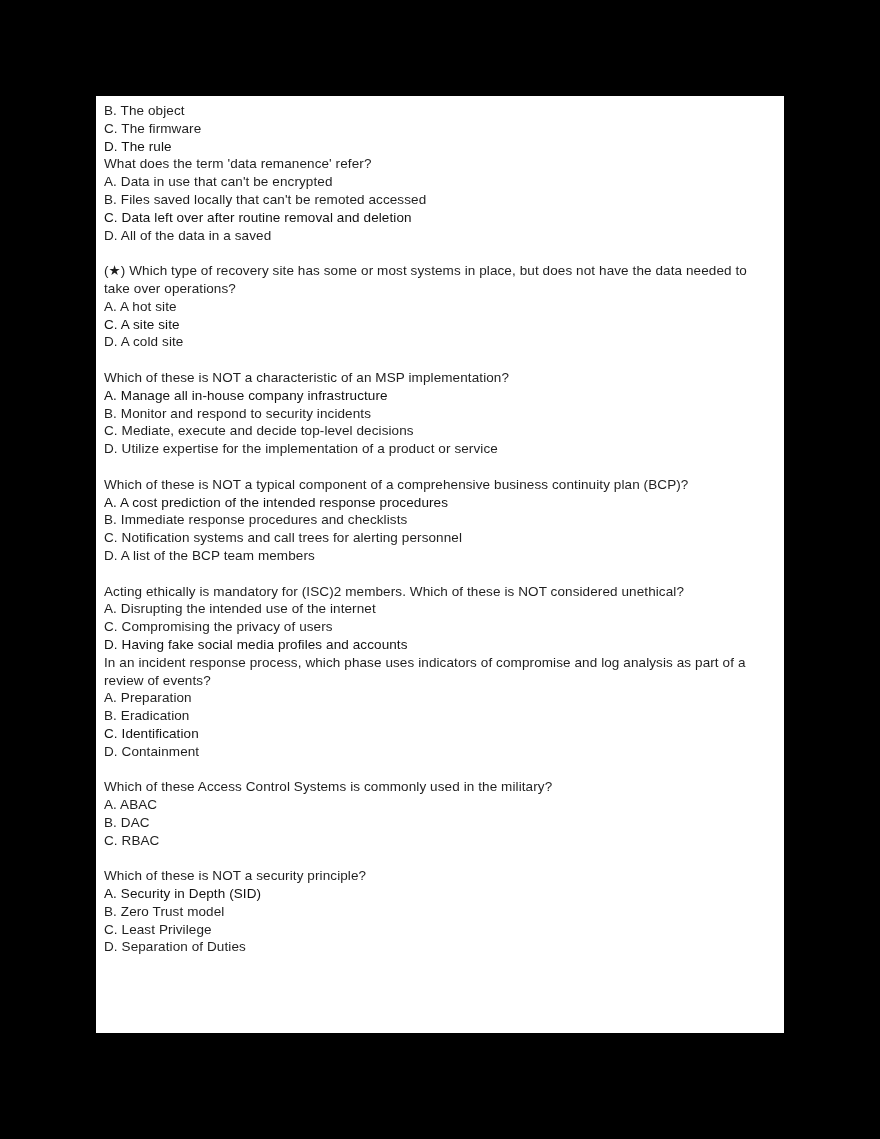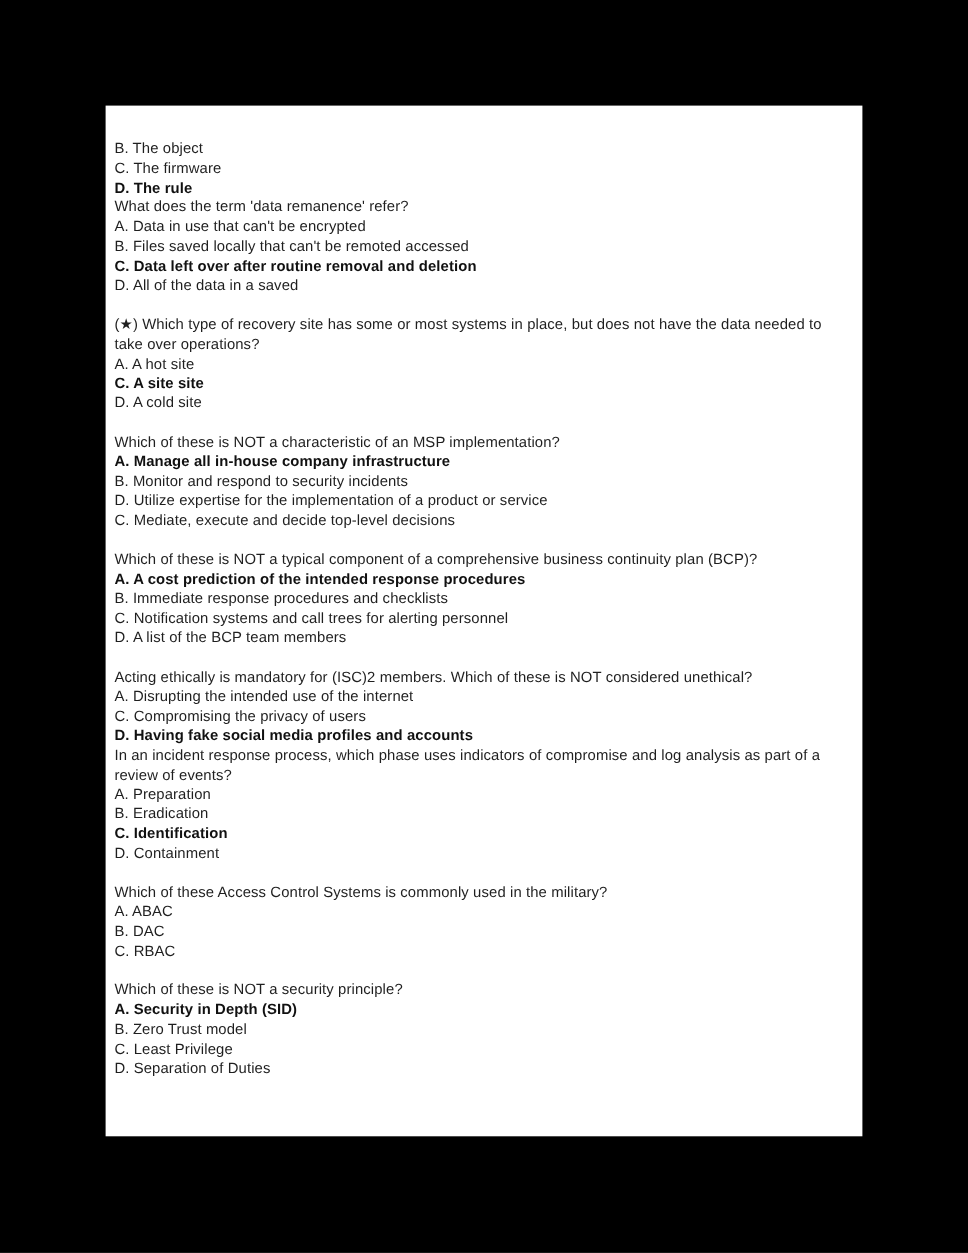--- a/index.html
+++ b/index.html
@@ -34,49 +34,49 @@
   .block {
     margin: 0;
   }
   .block.gap-before {
     margin-top: 17.8px;
   }
   .line {
     white-space: normal;
   }
   .line.bold {
-    font-weight: bold;
+    font-weight: normal;
     color: #111111;
   }
 </style>
 </head>
 <body style="background: rgb(0, 0, 0);">
 
 <div class="paper" style="background: rgb(255, 255, 255);">
-  <div class="doc-text" style="color: rgb(31, 31, 31); margin-top: 24px;">
+  <div class="doc-text" style="color: rgb(31, 31, 31);">
       <div class="line">B. The object</div>
       <div class="line">C. The firmware</div>
       <div class="line bold">D. The rule</div>
       <div class="block"></div>
       <div class="line">What does the term 'data remanence' refer?</div>
       <div class="line">A. Data in use that can't be encrypted</div>
       <div class="line">B. Files saved locally that can't be remoted accessed</div>
       <div class="line bold">C. Data left over after routine removal and deletion</div>
       <div class="line">D. All of the data in a saved</div>
       <div class="block gap-before"></div>
       <div class="line">(★) Which type of recovery site has some or most systems in place, but does not have the data needed to take over operations?</div>
       <div class="line">A. A hot site</div>
       <div class="line bold">C. A site site</div>
       <div class="line">D. A cold site</div>
       <div class="block gap-before"></div>
       <div class="line">Which of these is NOT a characteristic of an MSP implementation?</div>
       <div class="line bold">A. Manage all in-house company infrastructure</div>
       <div class="line">B. Monitor and respond to security incidents</div>
+      <div class="line">C. Mediate, execute and decide top-level decisions</div>
       <div class="line">D. Utilize expertise for the implementation of a product or service</div>
-      <div class="line">C. Mediate, execute and decide top-level decisions</div>
       <div class="block gap-before"></div>
       <div class="line">Which of these is NOT a typical component of a comprehensive business continuity plan (BCP)?</div>
       <div class="line bold">A. A cost prediction of the intended response procedures</div>
       <div class="line">B. Immediate response procedures and checklists</div>
       <div class="line">C. Notification systems and call trees for alerting personnel</div>
       <div class="line">D. A list of the BCP team members</div>
       <div class="block gap-before"></div>
       <div class="line">Acting ethically is mandatory for (ISC)2 members. Which of these is NOT considered unethical?</div>
       <div class="line">A. Disrupting the intended use of the internet</div>
       <div class="line">C. Compromising the privacy of users</div>

